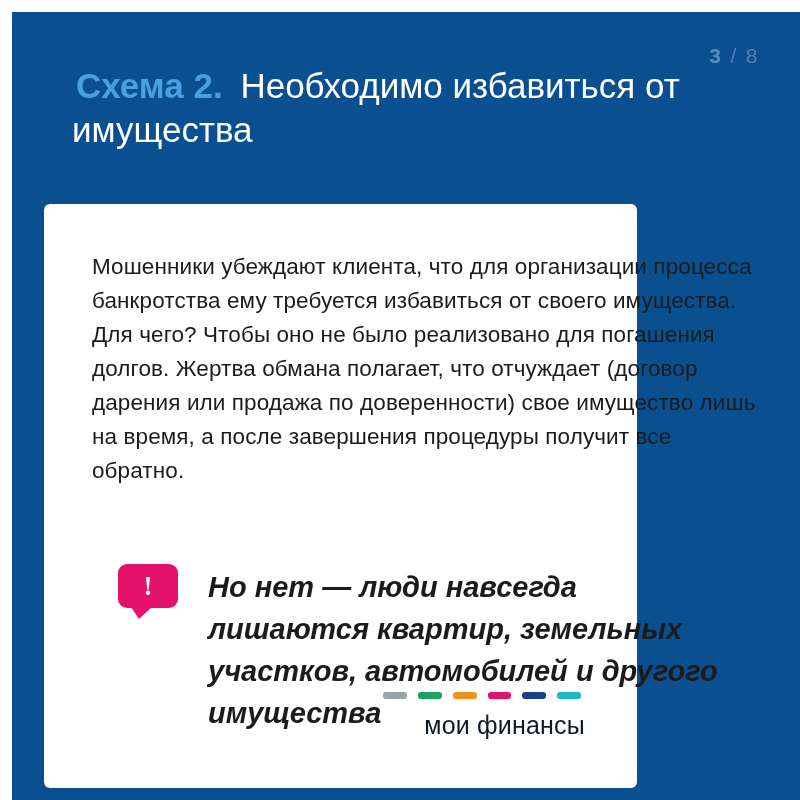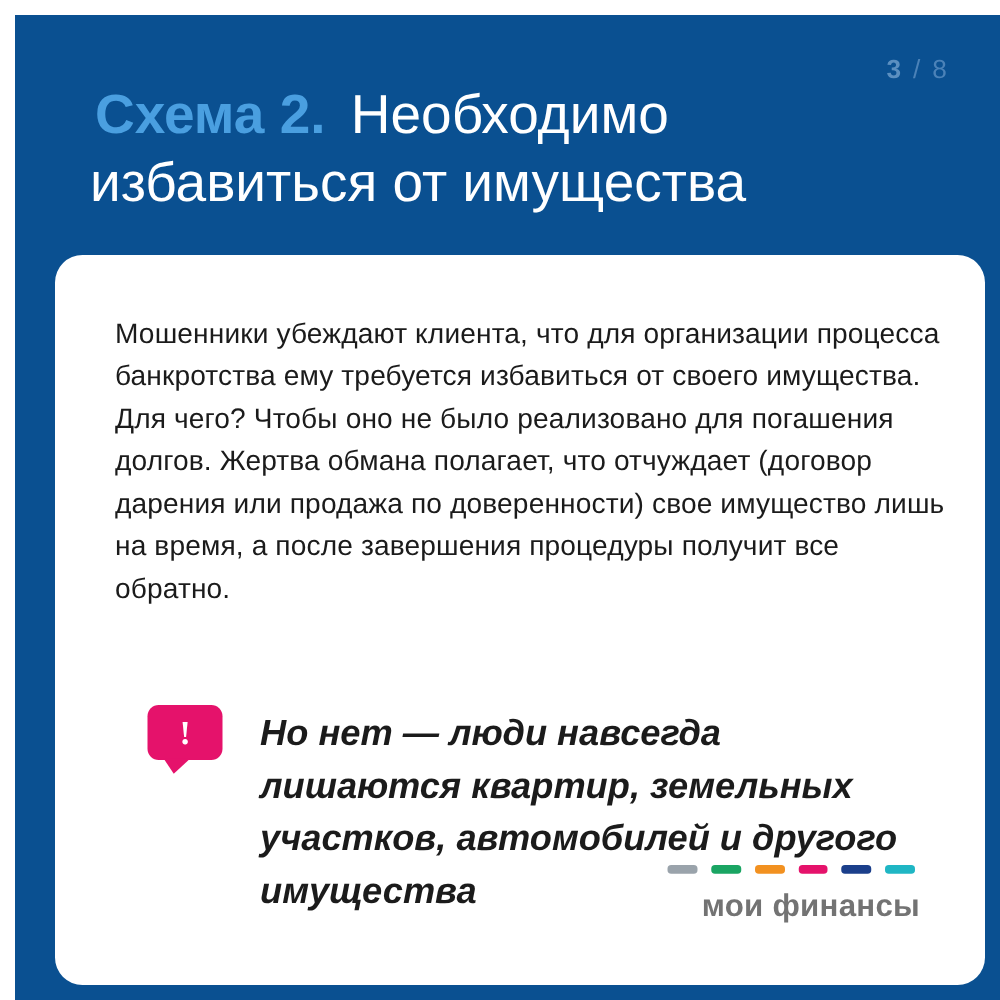--- a/index.html
+++ b/index.html
@@ -30,37 +30,37 @@
     letter-spacing: 0.5px;
   }
   .pager .cur { color: #5b8fc0; }
   .pager .sep { color: #4b82b8; font-weight: normal; padding: 0 1px; }
   .pager .tot { color: #4b82b8; font-weight: normal; }
 
   .title {
     position: absolute;
     left: 56px; top: 48px;
     width: 640px;
-    font-size: 44px;
+    font-size: 35px;
     line-height: 1.26;
     color: #ffffff;
     font-weight: 500;
   }
   .title .accent {
     color: #4a9fe0;
     font-weight: bold;
   }
   .title .rest { font-weight: 400; }
 
   .card {
     position: absolute;
     left: 28px; top: 188px;
-    width: 744px; height: 584px;
+    width: 593px; height: 584px;
     background: #ffffff;
-    border-radius: 22px;
+    border-radius: 6px;
   }
 
   .body-text {
     position: absolute;
     left: 44px; top: 42px;
     width: 668px;
     font-size: 22.5px;
     line-height: 1.51;
     color: #1b1b1b;
     letter-spacing: 0.1px;
@@ -123,22 +123,22 @@
     margin-bottom: 16px;
     justify-content: flex-end;
   }
   .brand-bars span {
     display: block;
     height: 7px;
     border-radius: 3px;
   }
   .brand-name {
     font-size: 25px;
-    font-weight: bold;
-    color: #737373;
+    font-weight: normal;
+    color: #0f172a;
     letter-spacing: 0.2px;
   }
 </style>
 </head>
 <body>
 
 <div class="slide">
 
   <div class="top-band"></div>
 

